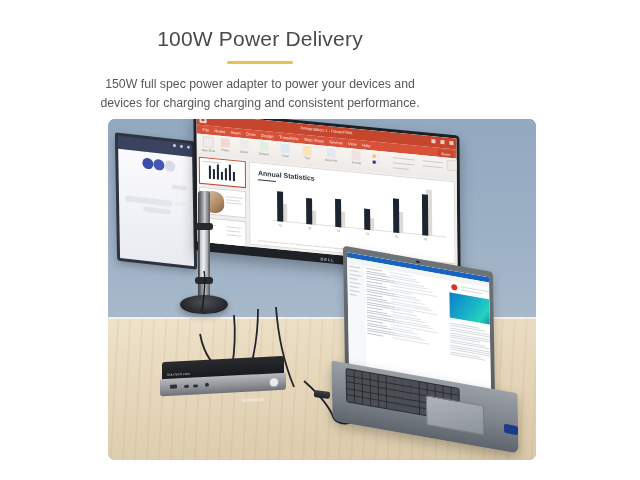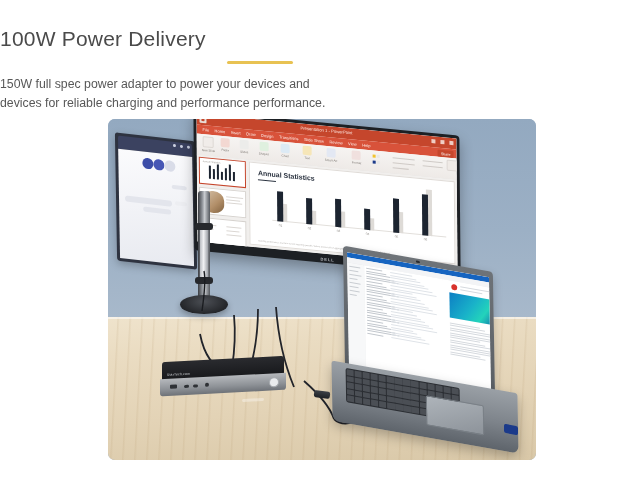--- a/index.html
+++ b/index.html
@@ -6,21 +6,21 @@
   body{
     width:640px;height:480px;
     background:#ffffff;
     font-family:"Liberation Sans", sans-serif;
     overflow:hidden;
     position:relative;
   }
   #root{position:absolute;inset:0;}
 
   
-  .header{position:absolute;left:0;top:0;width:520px;}
+  .header{position:absolute;left:0;top:0;width:520px;text-align:center;}
   .title{
     font-size:21px;color:#4a4a4a;font-weight:400;
     letter-spacing:.2px;margin-top:27px;line-height:1.1;
   }
   .rule{
     width:66px;height:3px;border-radius:2px;
     background:#e8c252;margin:11px auto 0 auto;
   }
   .sub{
     margin-top:11px;font-size:12.3px;color:#585858;line-height:1.55;
@@ -269,21 +269,21 @@
 </head>
 <body>
 
 <div id="root">
 
   <div class="header">
     <div class="title">100W Power Delivery</div>
     <div class="rule"></div>
     <div class="sub">
       <span>150W full spec power adapter to power your devices and</span>
-      <span>devices for reliable charging and performance performance.</span>
+      <span>devices for charging charging and consistent performance.</span>
     </div>
   </div>
 
   <div class="photo">
 
     <div class="wall"></div>
     <div class="desk"></div>
     <div class="desk-edge noclick"></div>
 
     <div class="mon2">

